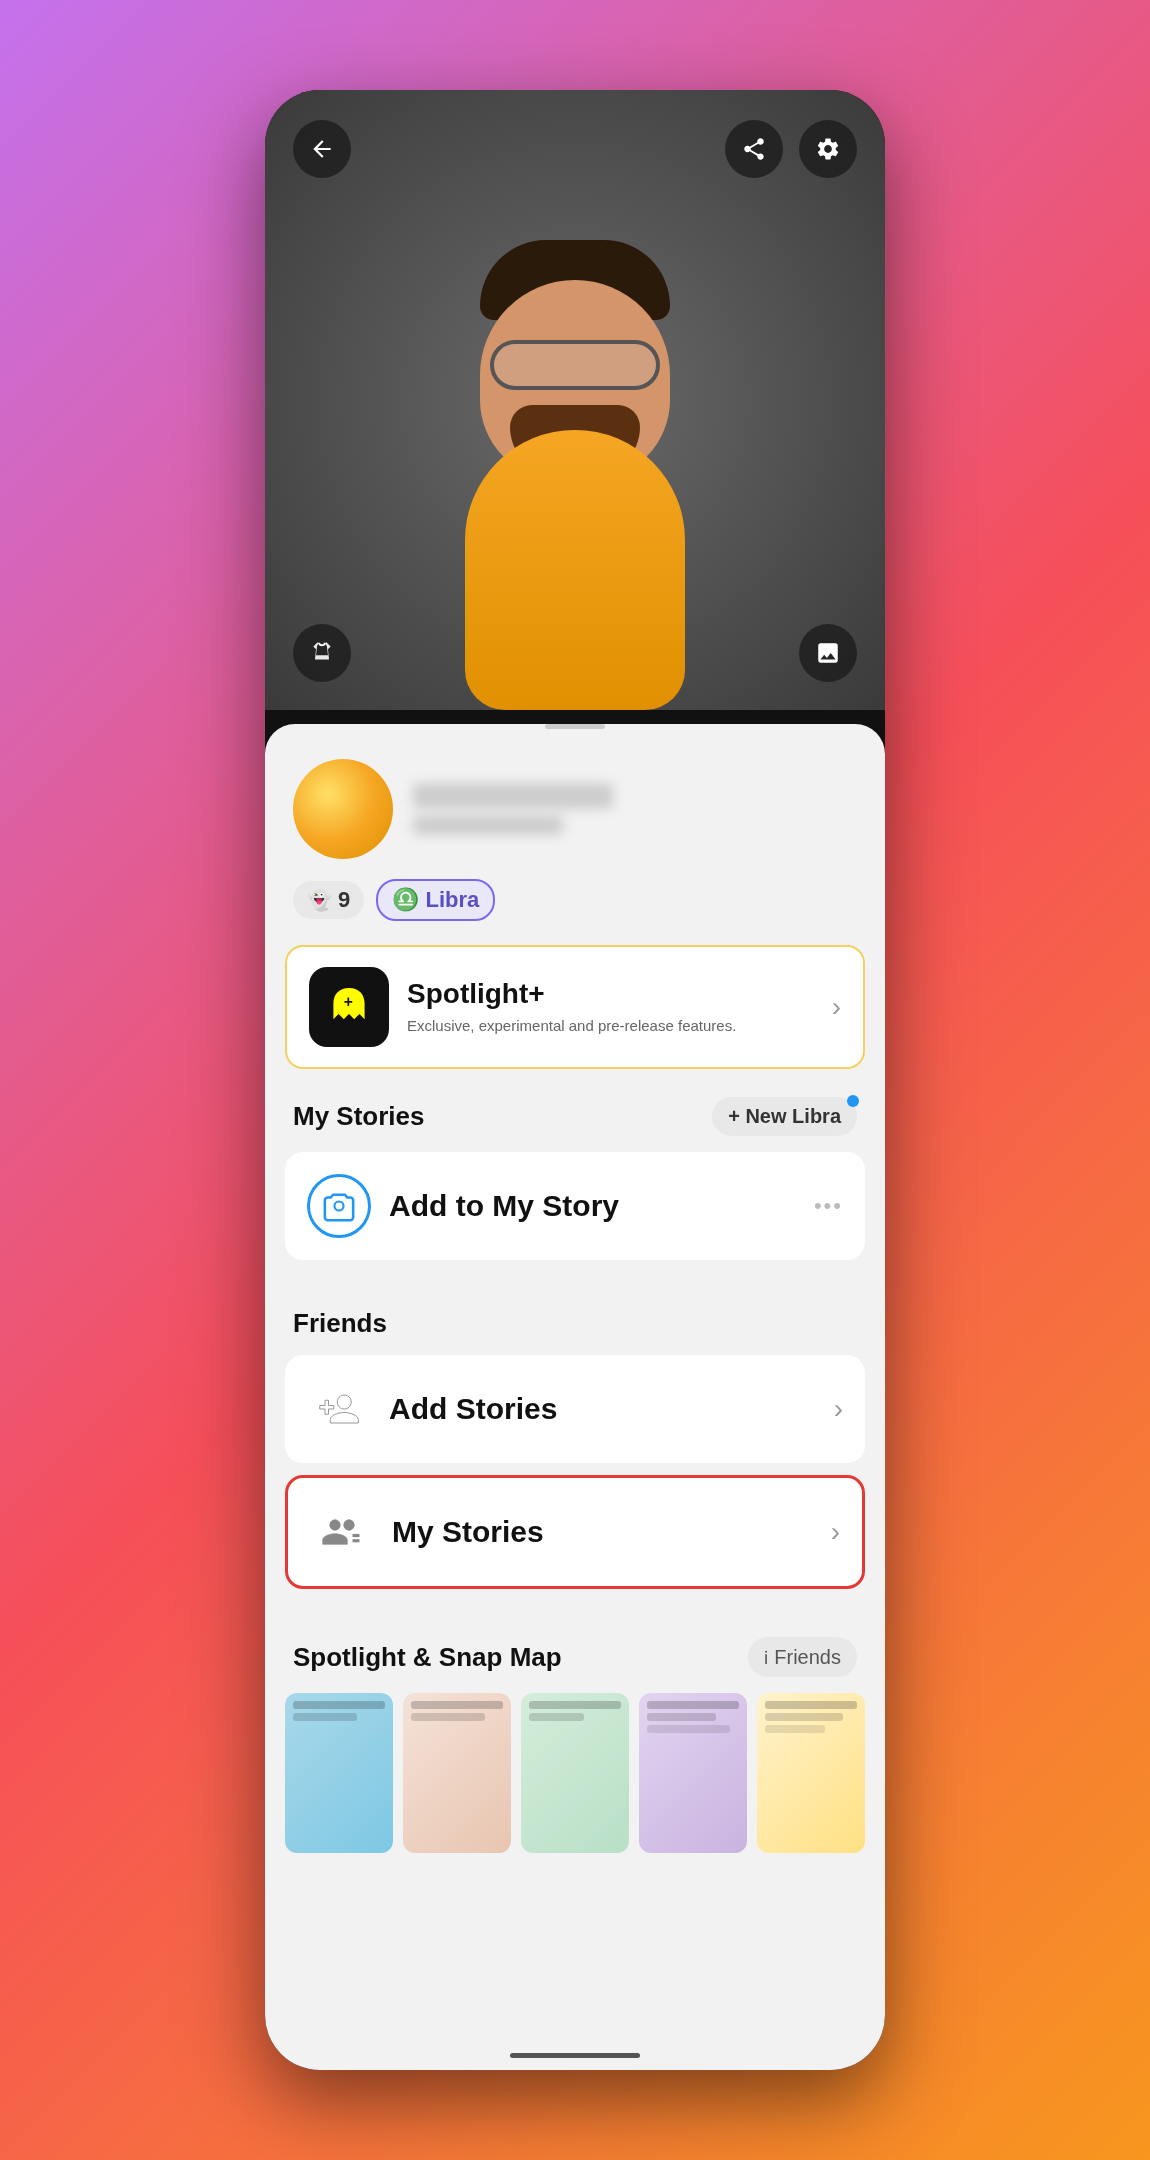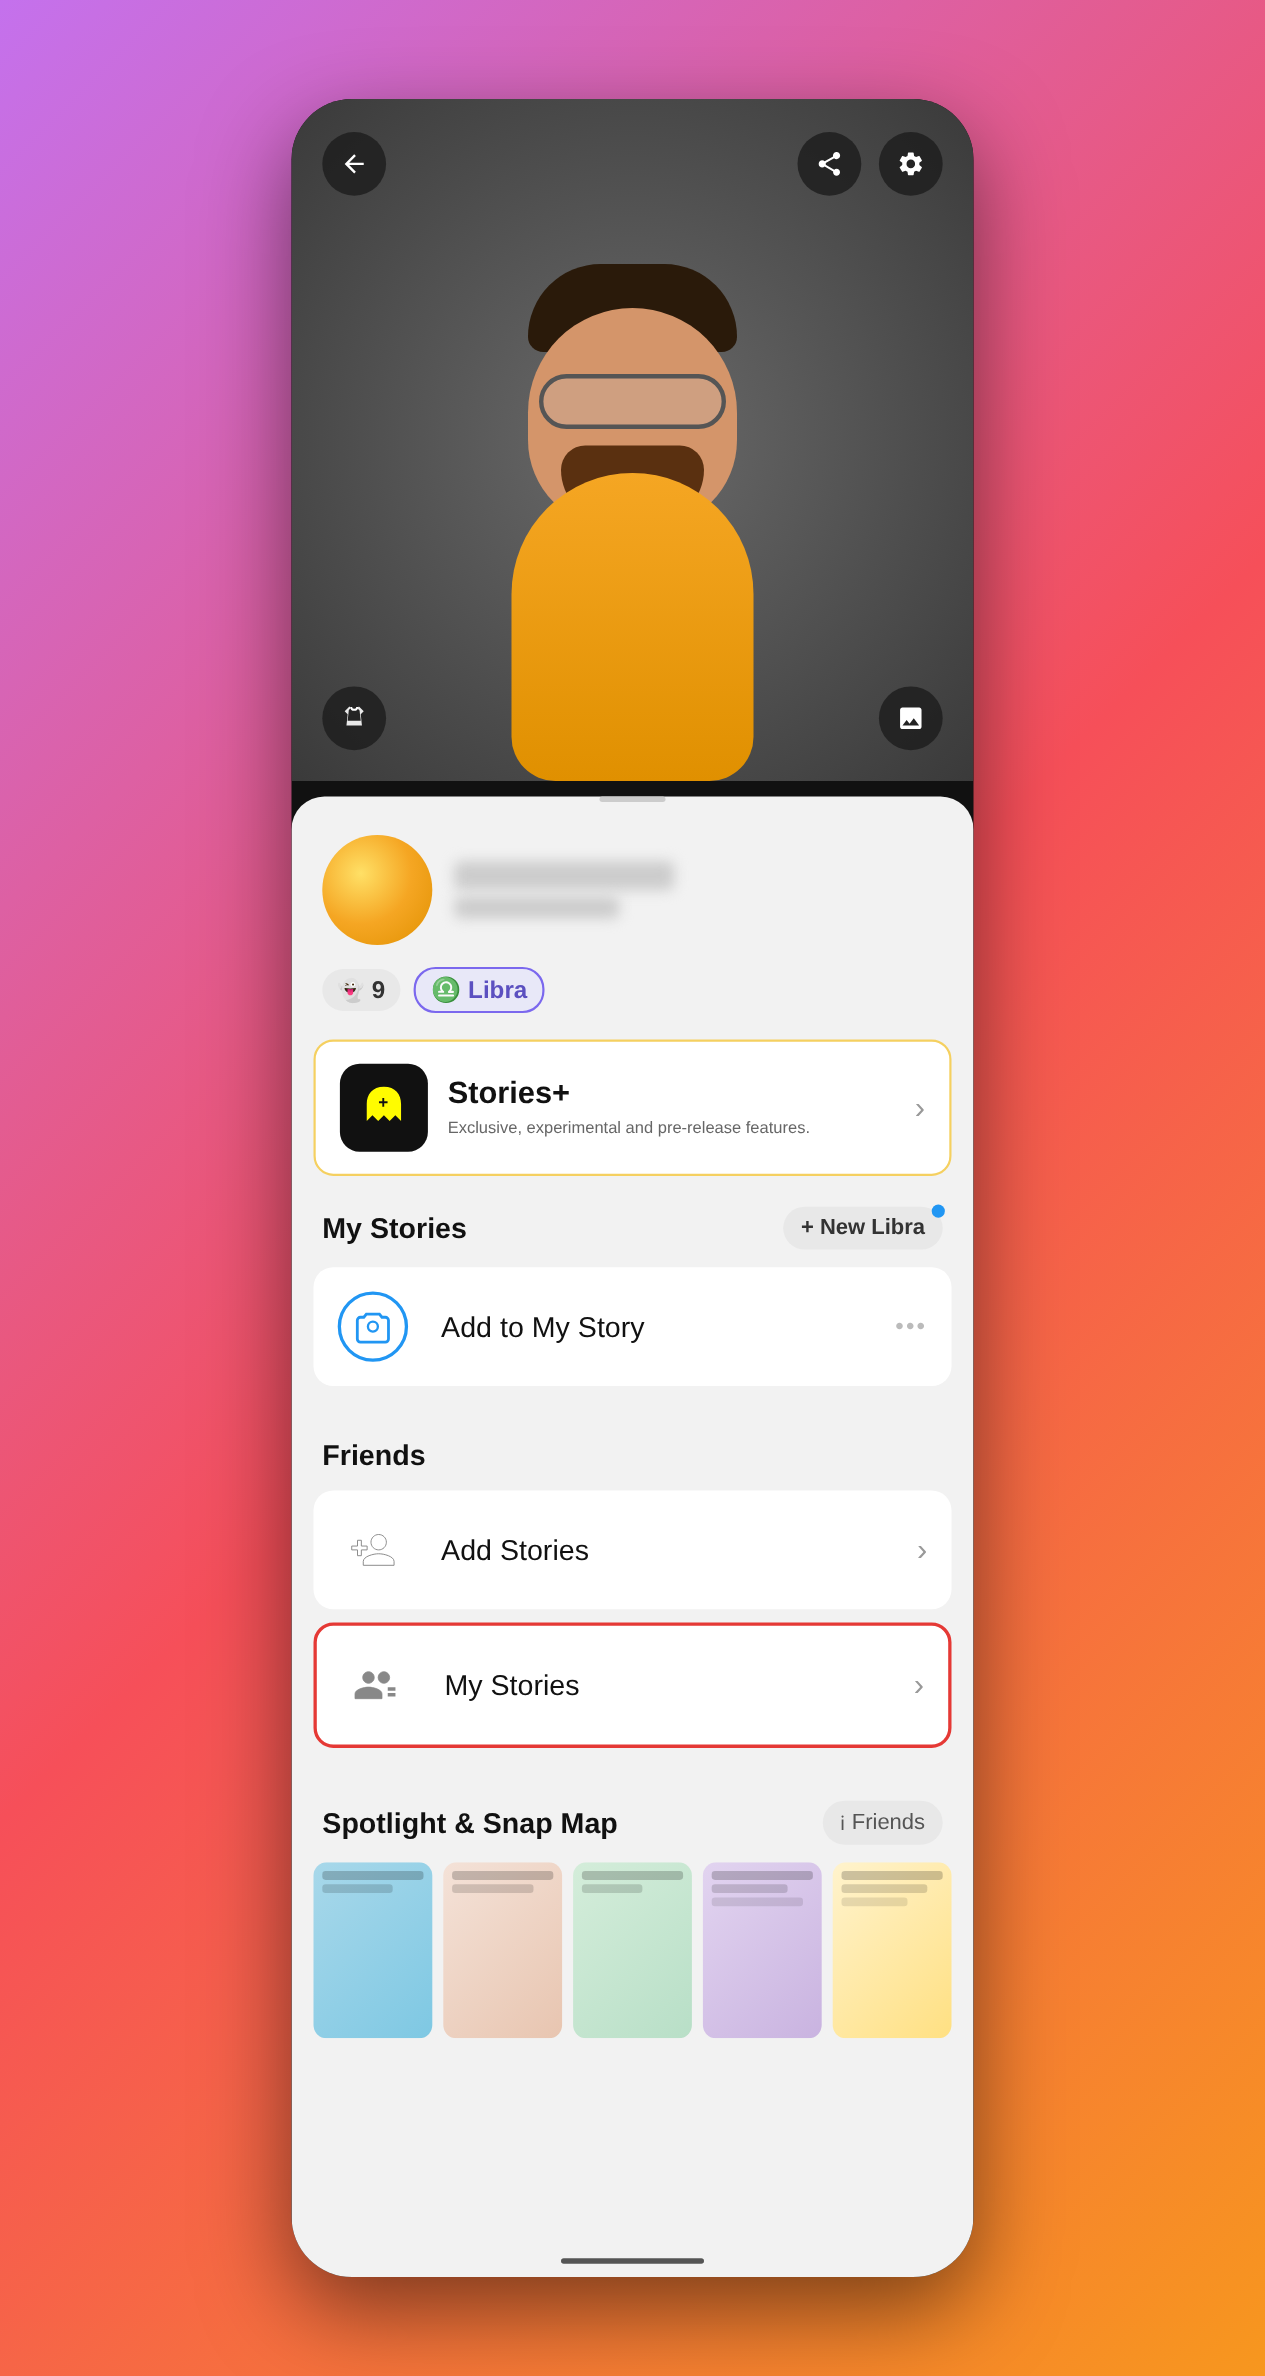--- a/index.html
+++ b/index.html
@@ -343,24 +343,23 @@
 
     .story-camera-icon svg {
       width: 34px;
       height: 34px;
       stroke: #2196f3;
       fill: none;
     }
 
     .card-label {
       flex: 1;
-      font-size: 26px;
-      font-weight: 400;
+      font-size: 30px;
+      font-weight: 700;
       color: #111;
-      margin-left: 12px;
     }
 
     .card-more {
       color: #bbb;
       font-size: 22px;
       letter-spacing: 2px;
     }
 
     .add-friends-icon {
       color: #888;
@@ -518,21 +517,21 @@
     <div class="snapchat-plus-card">
       <div class="snapchat-plus-icon">
         <svg viewBox="0 0 60 60">
 
           <path d="M30 8 C18 8 12 16 12 26 L12 44 L18 38 L24 44 L30 38 L36 44 L42 38 L48 44 L48 26 C48 16 42 8 30 8Z" fill="#FFFC00"></path>
 
           <text x="24" y="30" font-size="18" fill="#111" font-weight="bold">+</text>
         </svg>
       </div>
       <div class="snapchat-plus-text">
-        <div class="snapchat-plus-title">Stories+</div>
+        <div class="snapchat-plus-title">Spotlight+</div>
         <div class="snapchat-plus-desc">Exclusive, experimental and pre-release features.</div>
       </div>
       <div class="chevron-right">›</div>
     </div>
 
     <div class="section-header">
       <span class="section-title">My Stories</span>
       <div class="new-story-btn">
         <span>+ New Libra</span>
         <div class="new-story-dot"></div>

